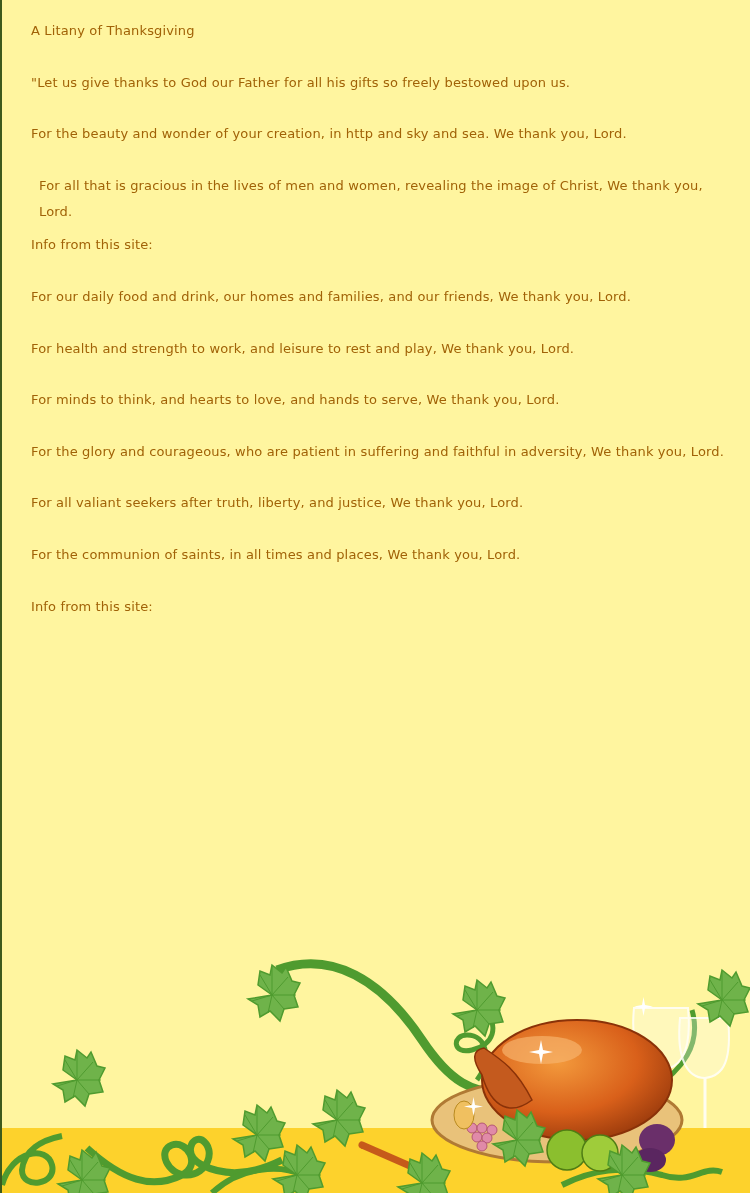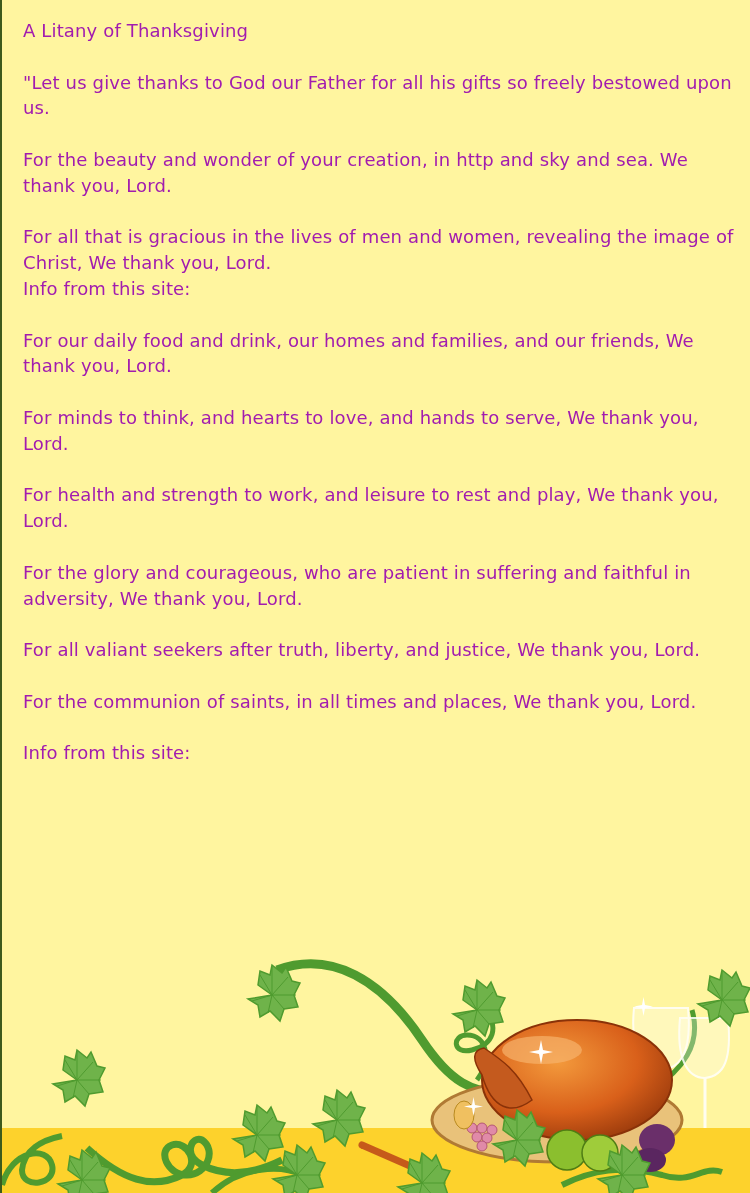--- a/index.html
+++ b/index.html
@@ -9,23 +9,23 @@
     position:relative;
     font-family:"DejaVu Sans", sans-serif;
   }
   .page {
     position:absolute; left:0; top:0; width:750px; height:1193px;
     background:#fff59f;
     border-left:2px solid #3d5a1c;
     box-sizing:border-box;
   }
   .content {
-    position:absolute; left:21px; top:18px; width:715px;
-    color:#a21caf;
-    font-size:18px;
+    position:absolute; left:29px; top:18px; width:715px;
+    color:#a16207;
+    font-size:13px;
     line-height:25.8px;
     letter-spacing:0.15px;
   }
   .content p { margin:0 0 25.8px 0; }
   .title { margin:0 0 25.8px 0; }
   .content .url { white-space:nowrap; }
   .scene {
     position:absolute; left:0; top:950px; width:750px; height:243px;
   }
   .band {
@@ -34,25 +34,25 @@
   }
 </style>
 </head>
 <body>
 
 <div class="page">
   <div class="content">
     <p class="title">A Litany of Thanksgiving</p>
     <p>"Let us give thanks to God our Father for all his gifts so freely bestowed upon us.</p>
     <p>For the beauty and wonder of your creation, in http and sky and sea. We thank you, Lord.</p>
-    <p style="margin:0">For all that is gracious in the lives of men and women, revealing the image of Christ, We thank you, Lord.</p>
+    <p style="margin:8px">For all that is gracious in the lives of men and women, revealing the image of Christ, We thank you, Lord.</p>
     <p>Info from this site:</p>
     <p>For our daily food and drink, our homes and families, and our friends, We thank you, Lord.</p>
+    <p>For health and strength to work, and leisure to rest and play, We thank you, Lord.</p>
     <p>For minds to think, and hearts to love, and hands to serve, We thank you, Lord.</p>
-    <p>For health and strength to work, and leisure to rest and play, We thank you, Lord.</p>
     <p>For the glory and courageous, who are patient in suffering and faithful in adversity, We thank you, Lord.</p>
     <p>For all valiant seekers after truth, liberty, and justice, We thank you, Lord.</p>
     <p>For the communion of saints, in all times and places, We thank you, Lord.</p>
     <p style="margin:0">Info from this site:</p>
   </div>
 
   <div class="scene">
     <div class="band"></div>
     <svg width="750" height="243" viewBox="0 0 750 243" style="position:absolute;left:0;top:0">
       <defs>

